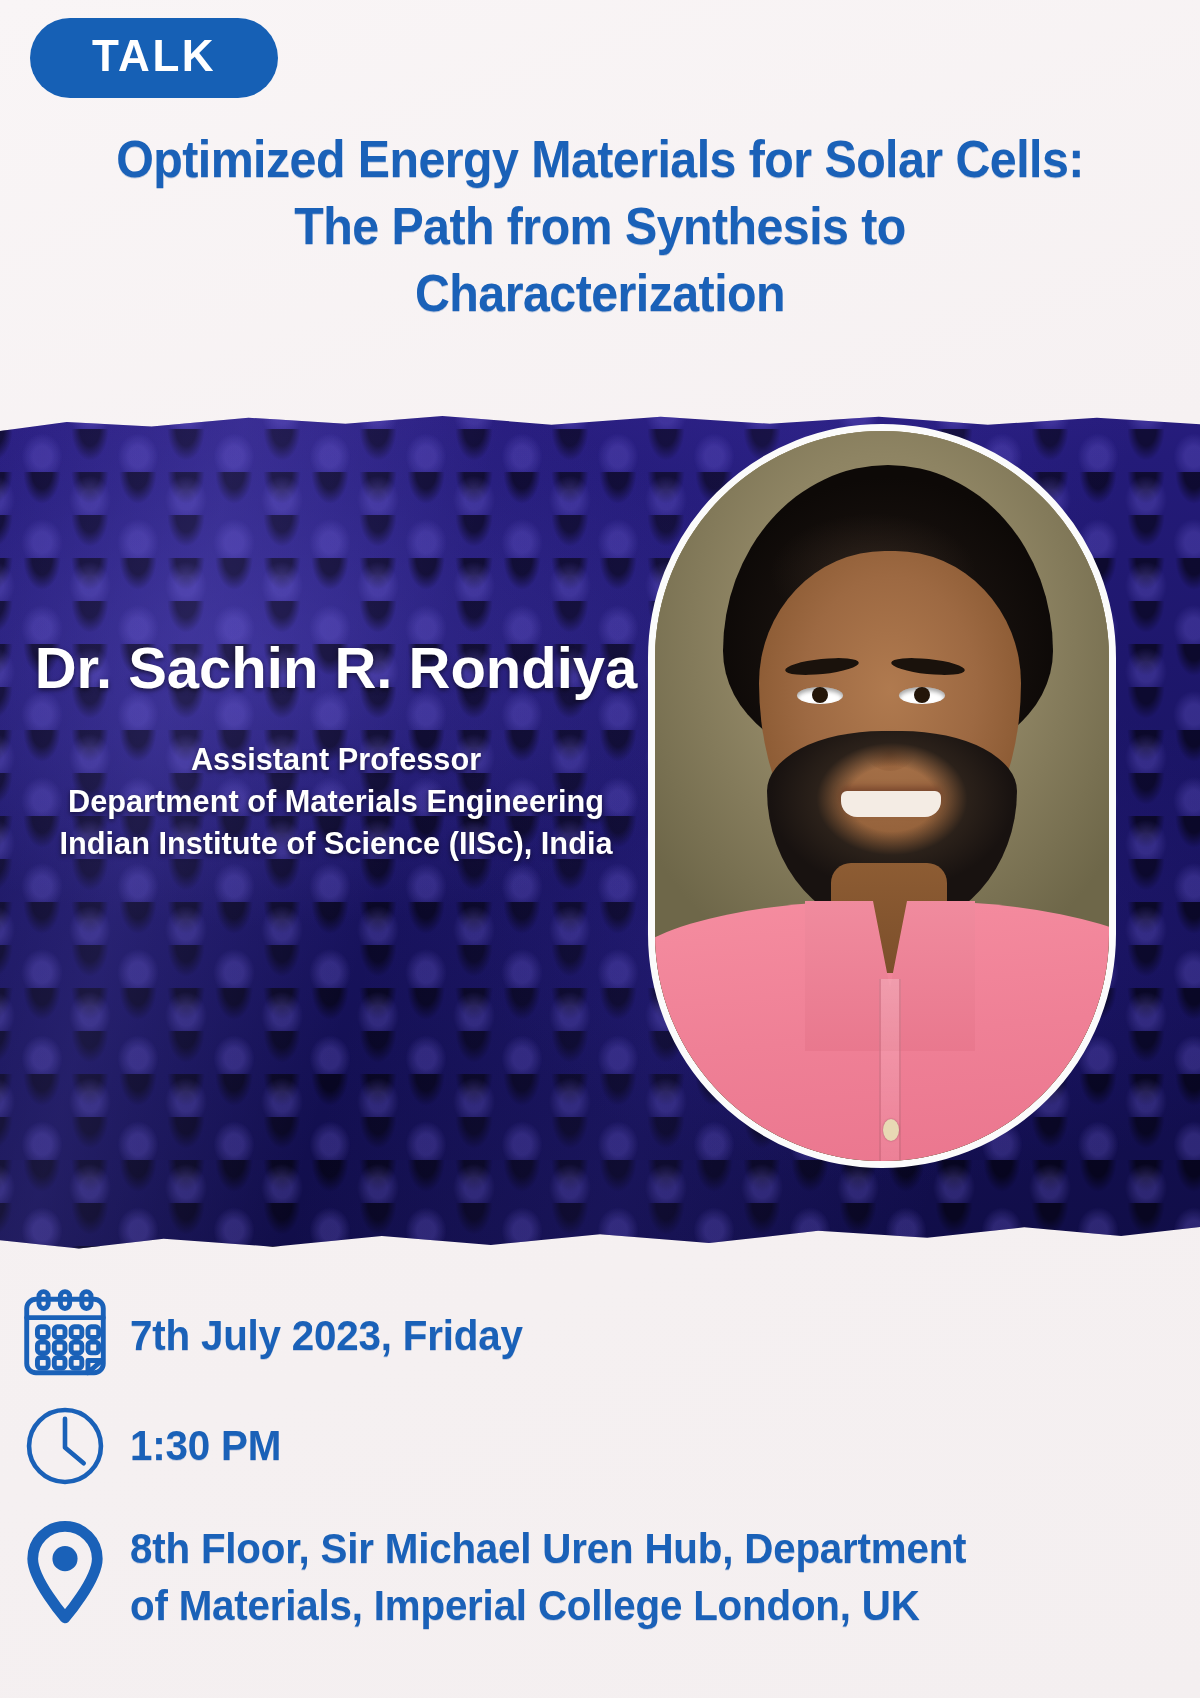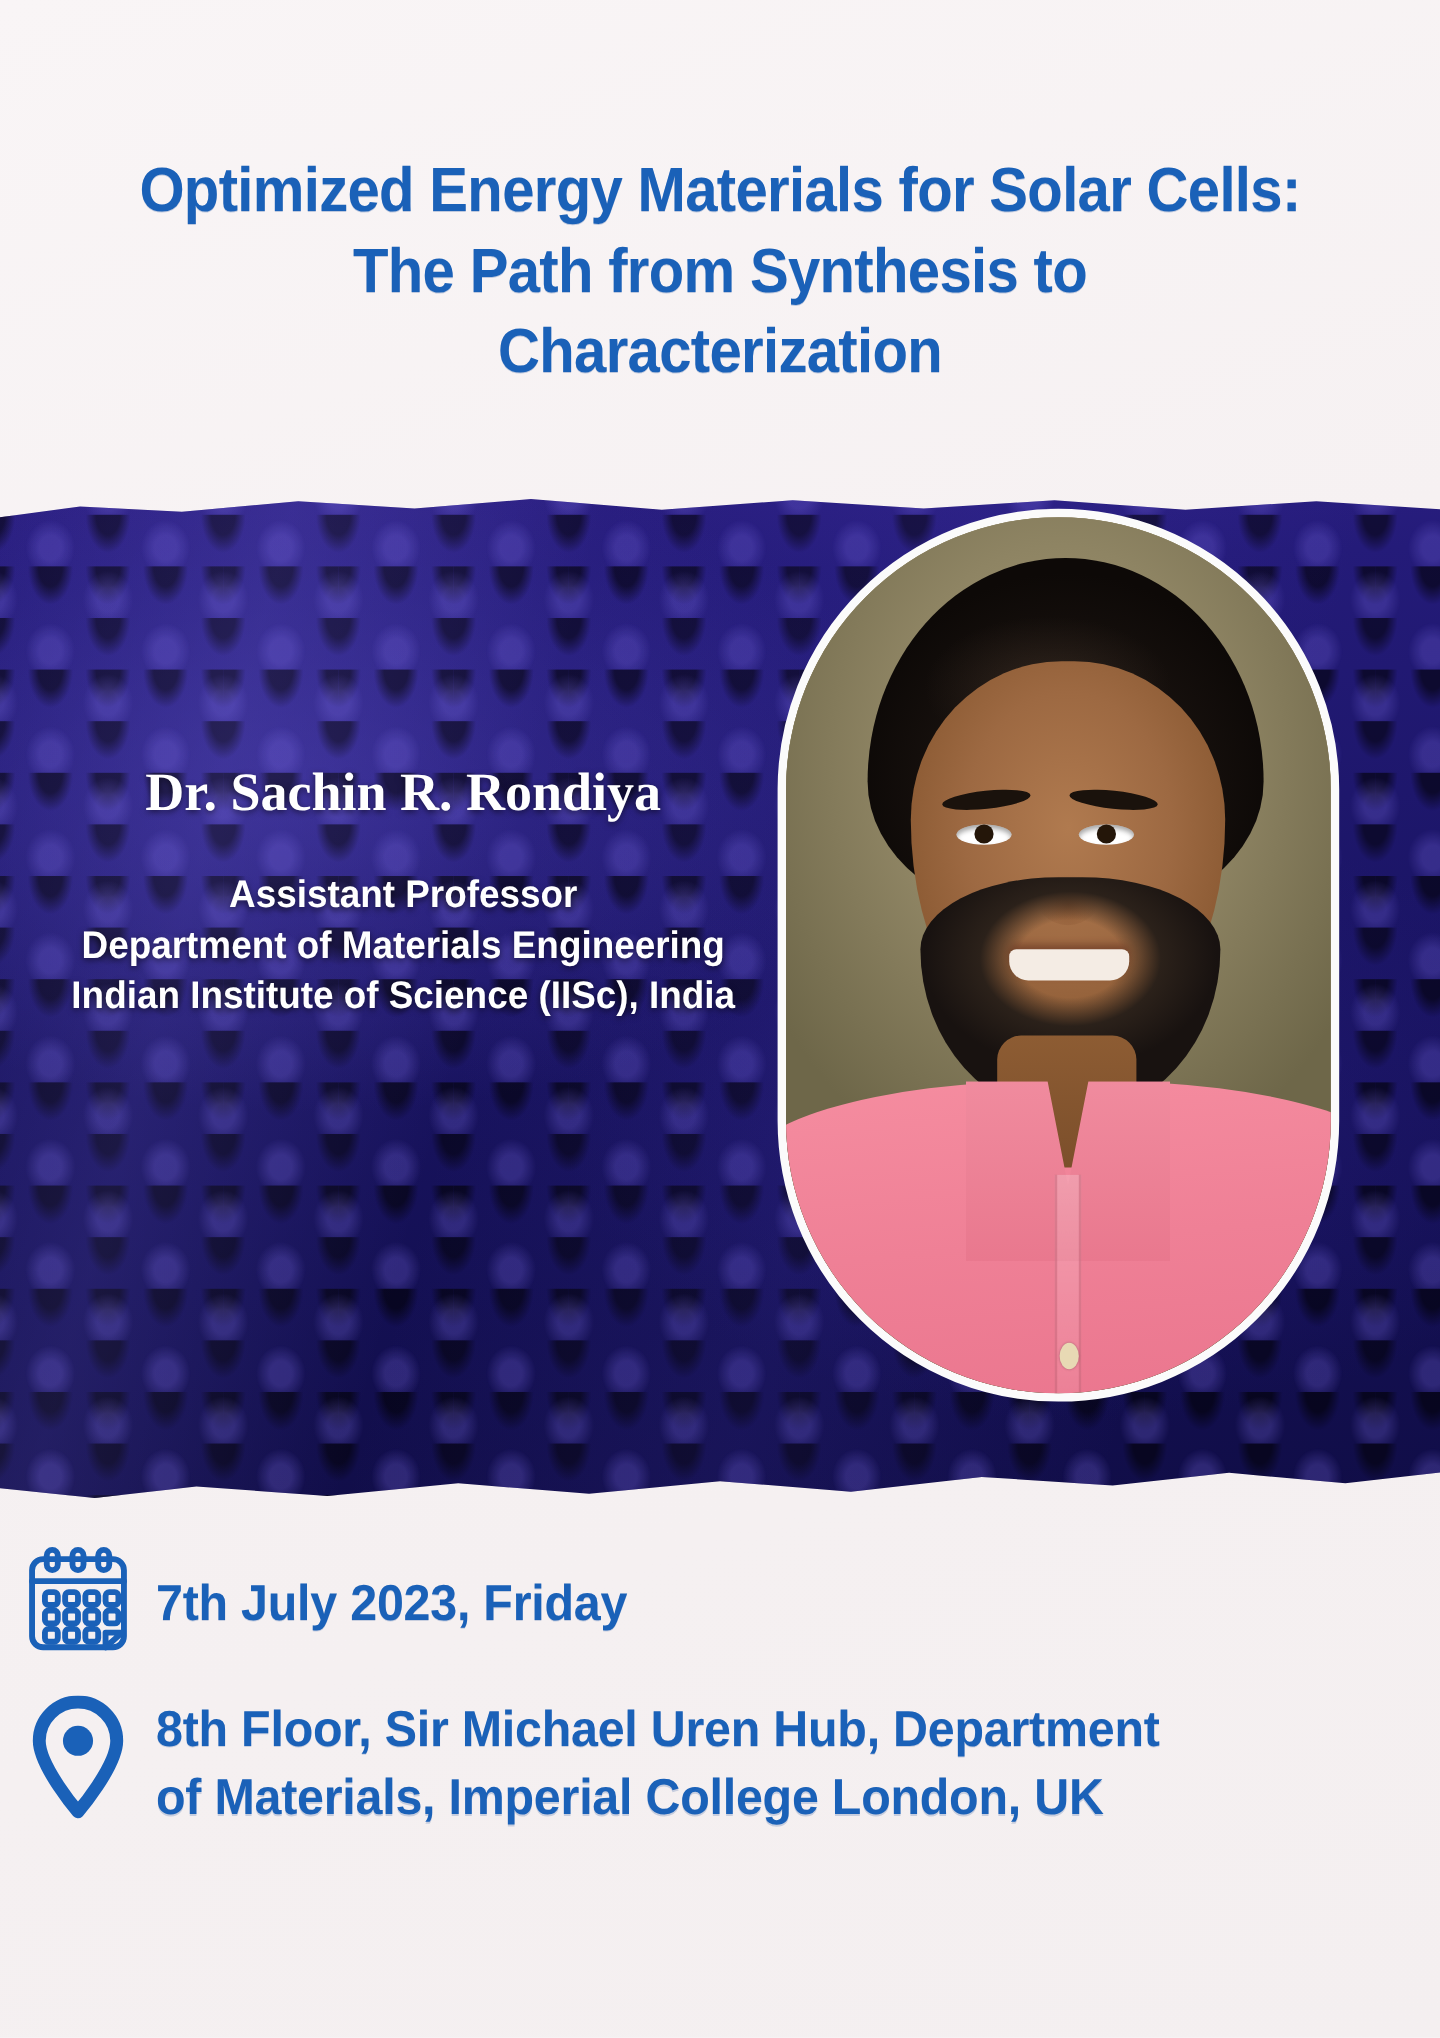--- a/index.html
+++ b/index.html
@@ -102,24 +102,23 @@
   
   .speaker-block {
     position:absolute;
     left:0; top:636px; width:672px;
     text-align:center;
     color:#ffffff;
     font-family:"Liberation Sans", sans-serif;
     text-shadow:0 2px 5px rgba(0,0,0,0.55);
   }
   .speaker-name {
-    font-size:45px; font-weight:bold;
+    font-size:58px; font-weight:bold;
     letter-spacing:0px; line-height:1.1;
     margin-bottom:38px;
-    font-family:Liberation Serif, serif;
   }
   .speaker-sub {
     font-family:"Liberation Sans Narrow","Liberation Sans", sans-serif;
     font-size:32px; font-weight:bold;
     line-height:1.32;
     transform:scaleX(0.96);
   }
   .speaker-sub div { white-space:nowrap; }
 
   
@@ -245,20 +244,23 @@
   .d-text div { white-space:nowrap; }
   .row-date .d-icon { height:100px; }
   .row-time .d-icon { height:96px; }
   .row-loc  .d-icon { height:128px; padding-top:6px; }
 </style>
 </head>
 <body>
 
 <div id="poster">
 
+  <div class="badge-row">
+    <span class="talk-badge">TALK</span>
+  </div>
 
   <div class="title">
     <span class="title-line">Optimized Energy Materials for Solar Cells:</span>
     <span class="title-line">The Path from Synthesis to</span>
     <span class="title-line">Characterization</span>
   </div>
 
   <div class="band">
     <div class="band-inner">
       <div class="scales"></div>
@@ -316,20 +318,29 @@
           <rect x="47" y="36" width="7" height="7" rx="2"></rect>
           <rect x="14" y="46" width="7" height="7" rx="2"></rect>
           <rect x="25" y="46" width="7" height="7" rx="2"></rect>
           <rect x="36" y="46" width="7" height="7" rx="2"></rect>
           <path d="M47 56 L47 48 L56 48 Z"></path>
         </svg>
       </div>
       <div class="d-text">7th July 2023, Friday</div>
     </div>
 
+    <div class="detail-row row-time">
+      <div class="d-icon">
+        <svg width="92" height="92" viewBox="0 0 64 64" fill="none" stroke="#1a61b8" stroke-width="3.2" stroke-linecap="round" stroke-linejoin="round">
+          <circle cx="32" cy="32" r="25"></circle>
+          <path d="M32 13 L32 33 L45 44"></path>
+        </svg>
+      </div>
+      <div class="d-text">1:30 PM</div>
+    </div>
 
     <div class="detail-row row-loc loc">
       <div class="d-icon">
         <svg width="92" height="104" viewBox="0 0 48 58" fill="none" stroke="#1a61b8" stroke-width="6" stroke-linecap="round" stroke-linejoin="round">
           <path d="M24 54 C24 54 42 33 42 21 A18 18 0 0 0 6 21 C6 33 24 54 24 54 Z"></path>
           <circle cx="24" cy="21" r="7" fill="#1a61b8" stroke="none"></circle>
         </svg>
       </div>
       <div class="d-text">
         <div>8th Floor, Sir Michael Uren Hub, Department</div>

